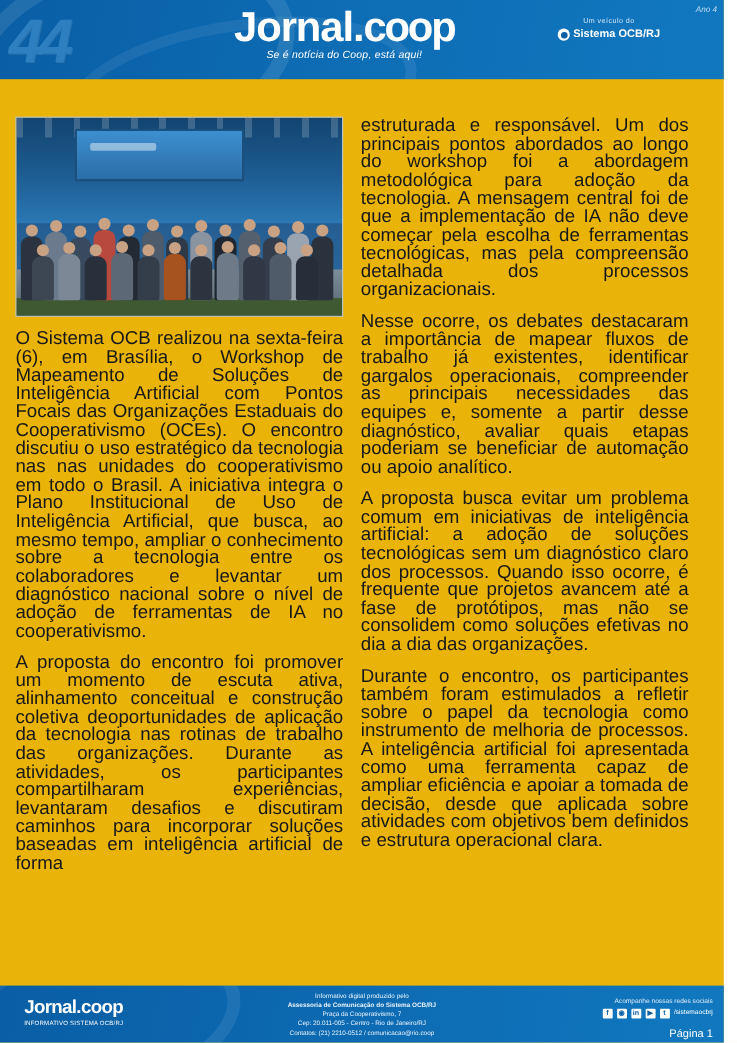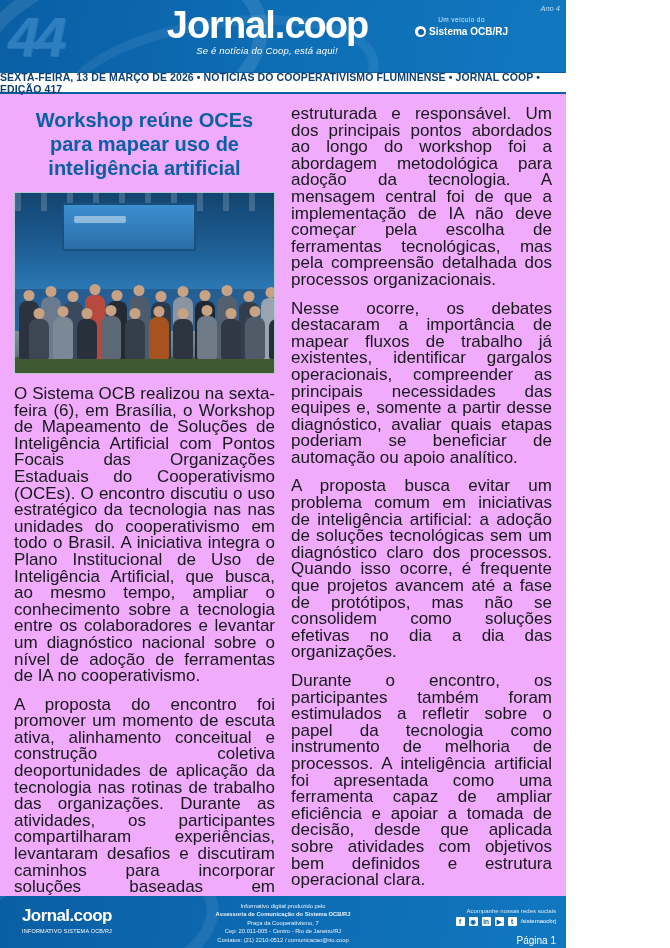--- a/index.html
+++ b/index.html
@@ -2,21 +2,21 @@
 <html><head>
 <meta charset="utf-8">
 <style>
   * { box-sizing: border-box; margin: 0; padding: 0; }
   html, body {
     width: 670px; height: 948px;
     font-family: "Liberation Sans", sans-serif;
     background: #ffffff;
     overflow: hidden;
   }
-  .page { position: relative; width: 566px; height: 948px; background: #f0abfc; }
+  .page { position: relative; width: 658px; height: 948px; background: #eab308; }
 
   
   .masthead {
     position: relative;
     height: 72px;
     background: #0b5fa5;
     background: linear-gradient(100deg, #0a5ea4 0%, #0d6cb4 45%, #1178bf 100%);
     overflow: hidden;
   }
   .mast-swoosh {
@@ -237,28 +237,24 @@
       <div class="uv">Um veículo do</div>
       <div class="sys">
         <span class="sys-dot"></span>
         <span>Sistema OCB/RJ</span>
       </div>
     </div>
 
     <div class="mast-ano">Ano 4</div>
   </div>
 
-  <div class="datebar">
-    <span>SEXTA-FEIRA, 13 DE MARÇO DE 2026 • NOTÍCIAS DO COOPERATIVISMO FLUMINENSE • JORNAL COOP • EDIÇÃO 417</span>
-  </div>
 
   <div class="content">
 
     <div class="col col-left">
-      <div class="headline">Workshop reúne OCEs para mapear uso de inteligência artificial</div>
 
       <div class="photo">
         <div class="ph-wall"></div>
         <div class="ph-lights"></div>
         <div class="ph-screen"></div>
         <div class="ph-floor"></div>
         <div class="ph-carpet"></div>
         <div class="crowd">
           <div class="person" style="left:4px;height:58px;background:#2b3340">
               <div class="head"></div>

